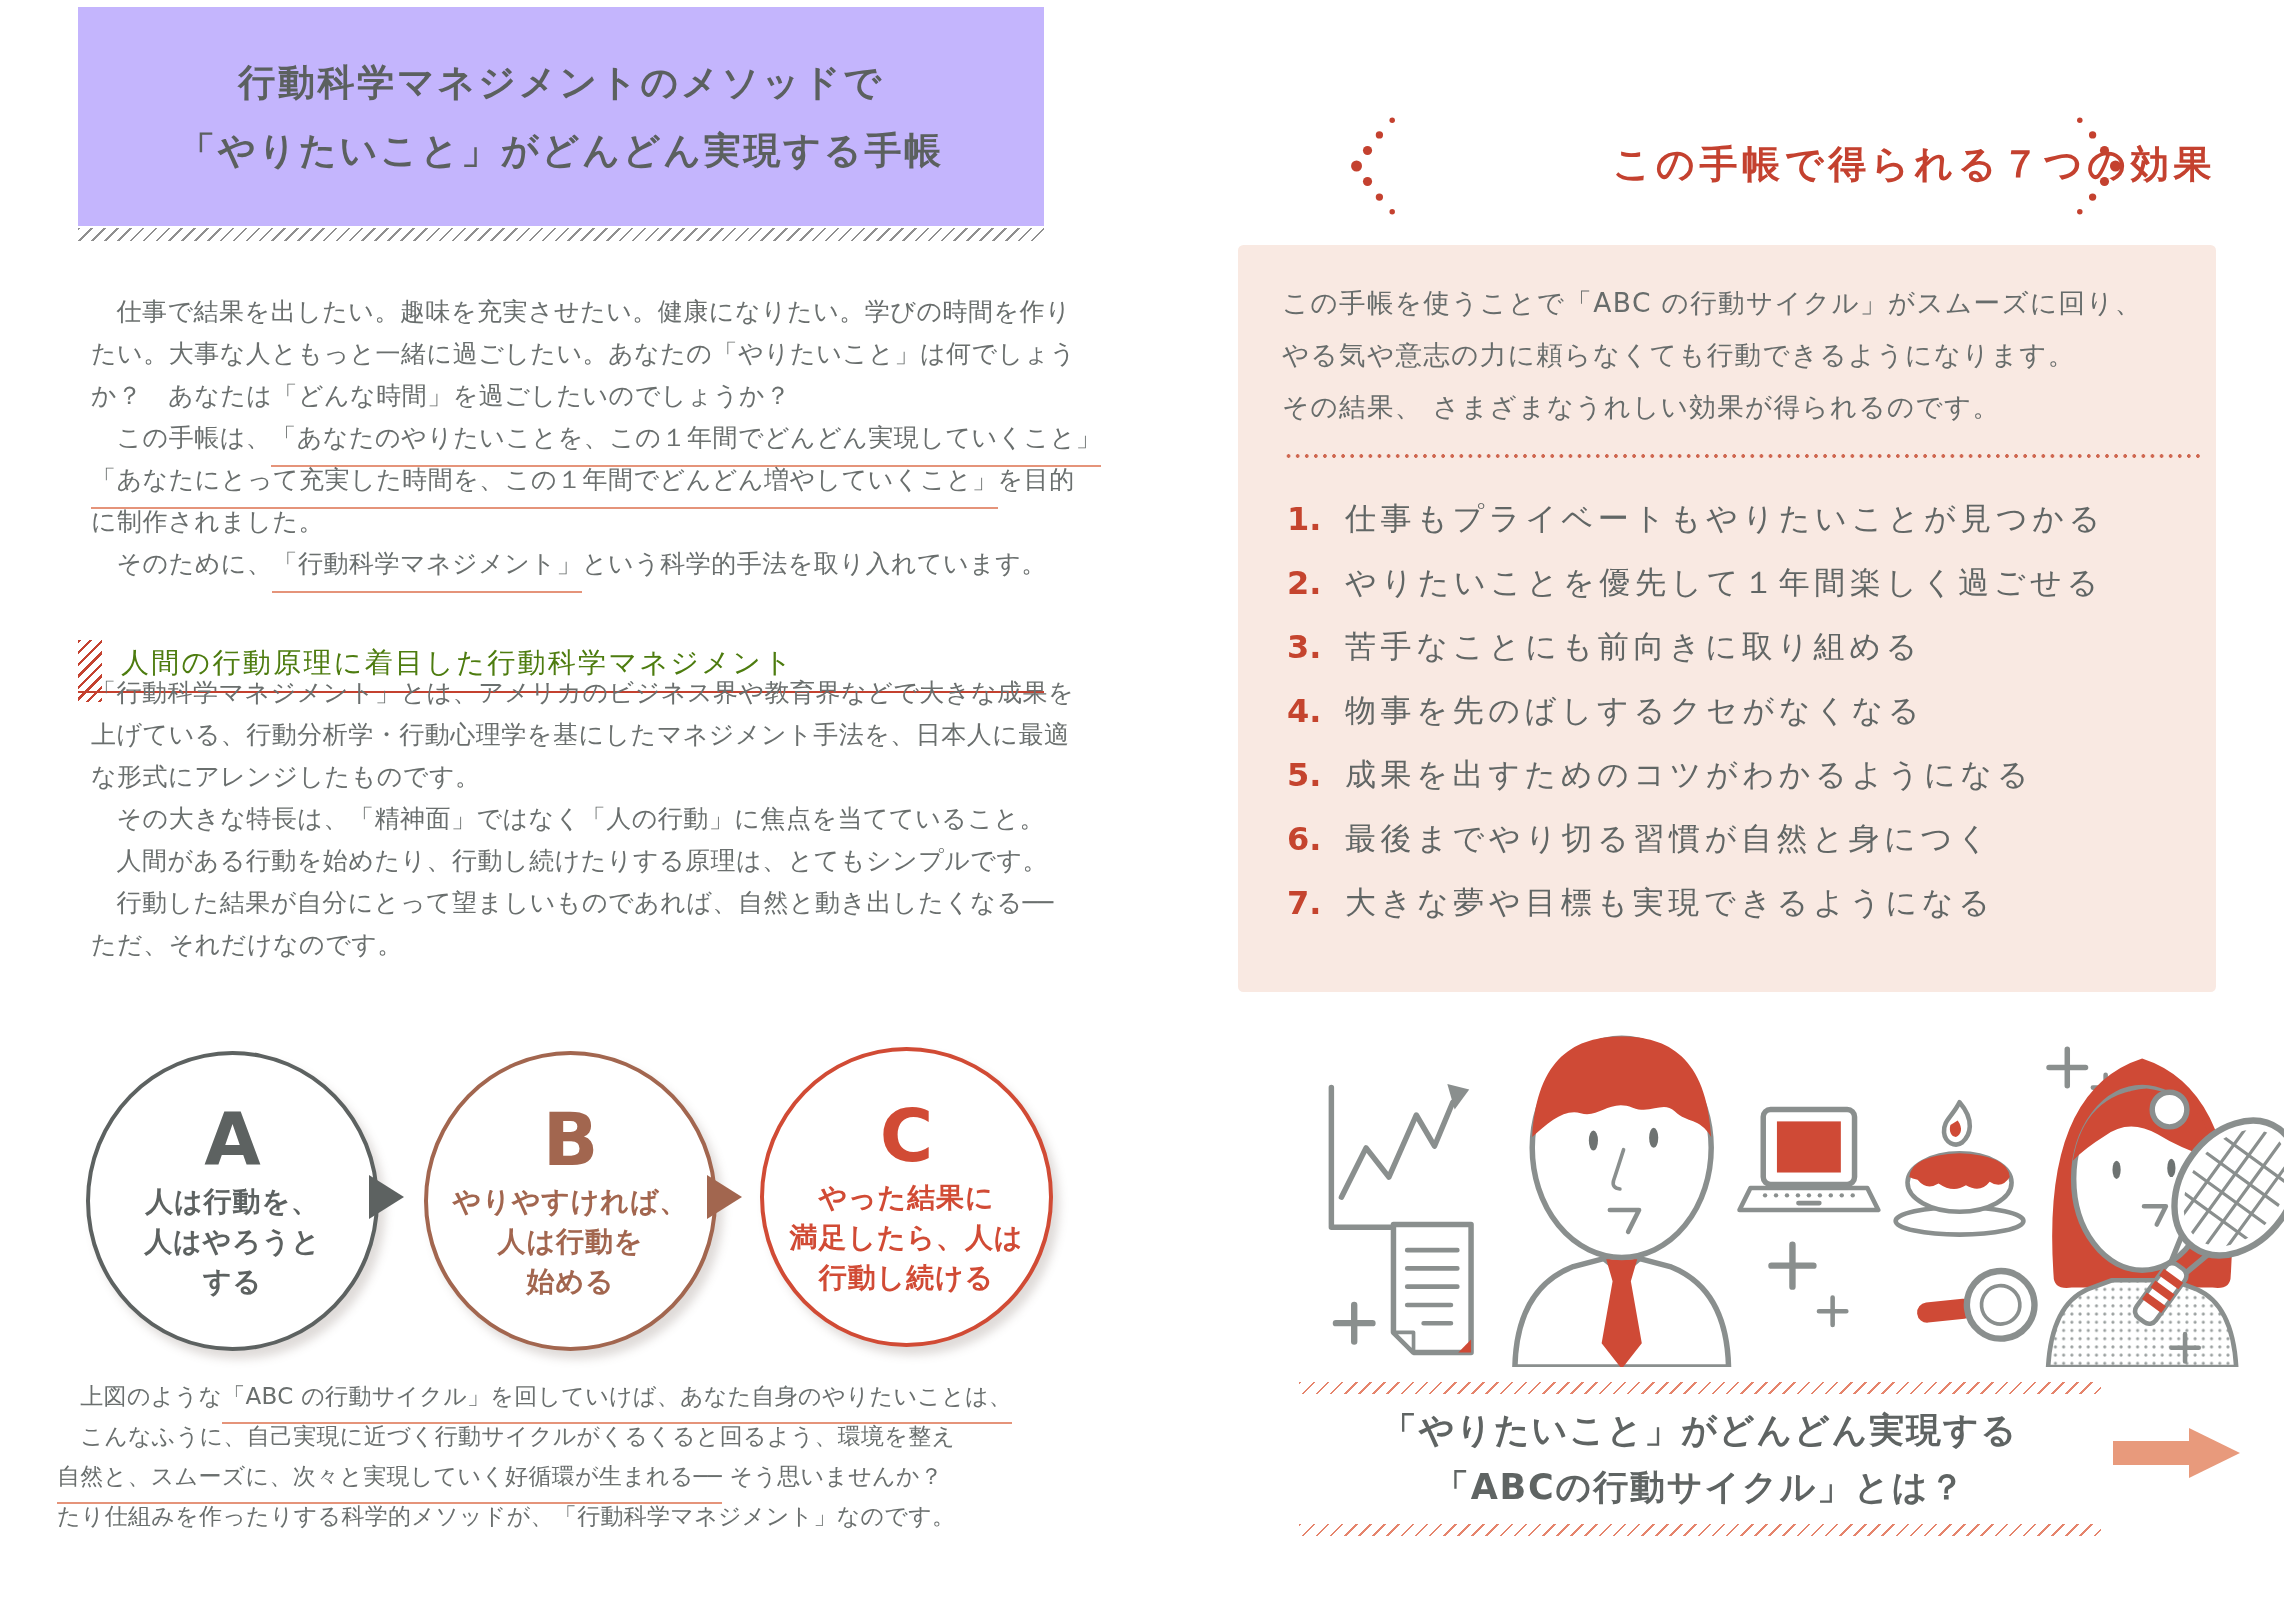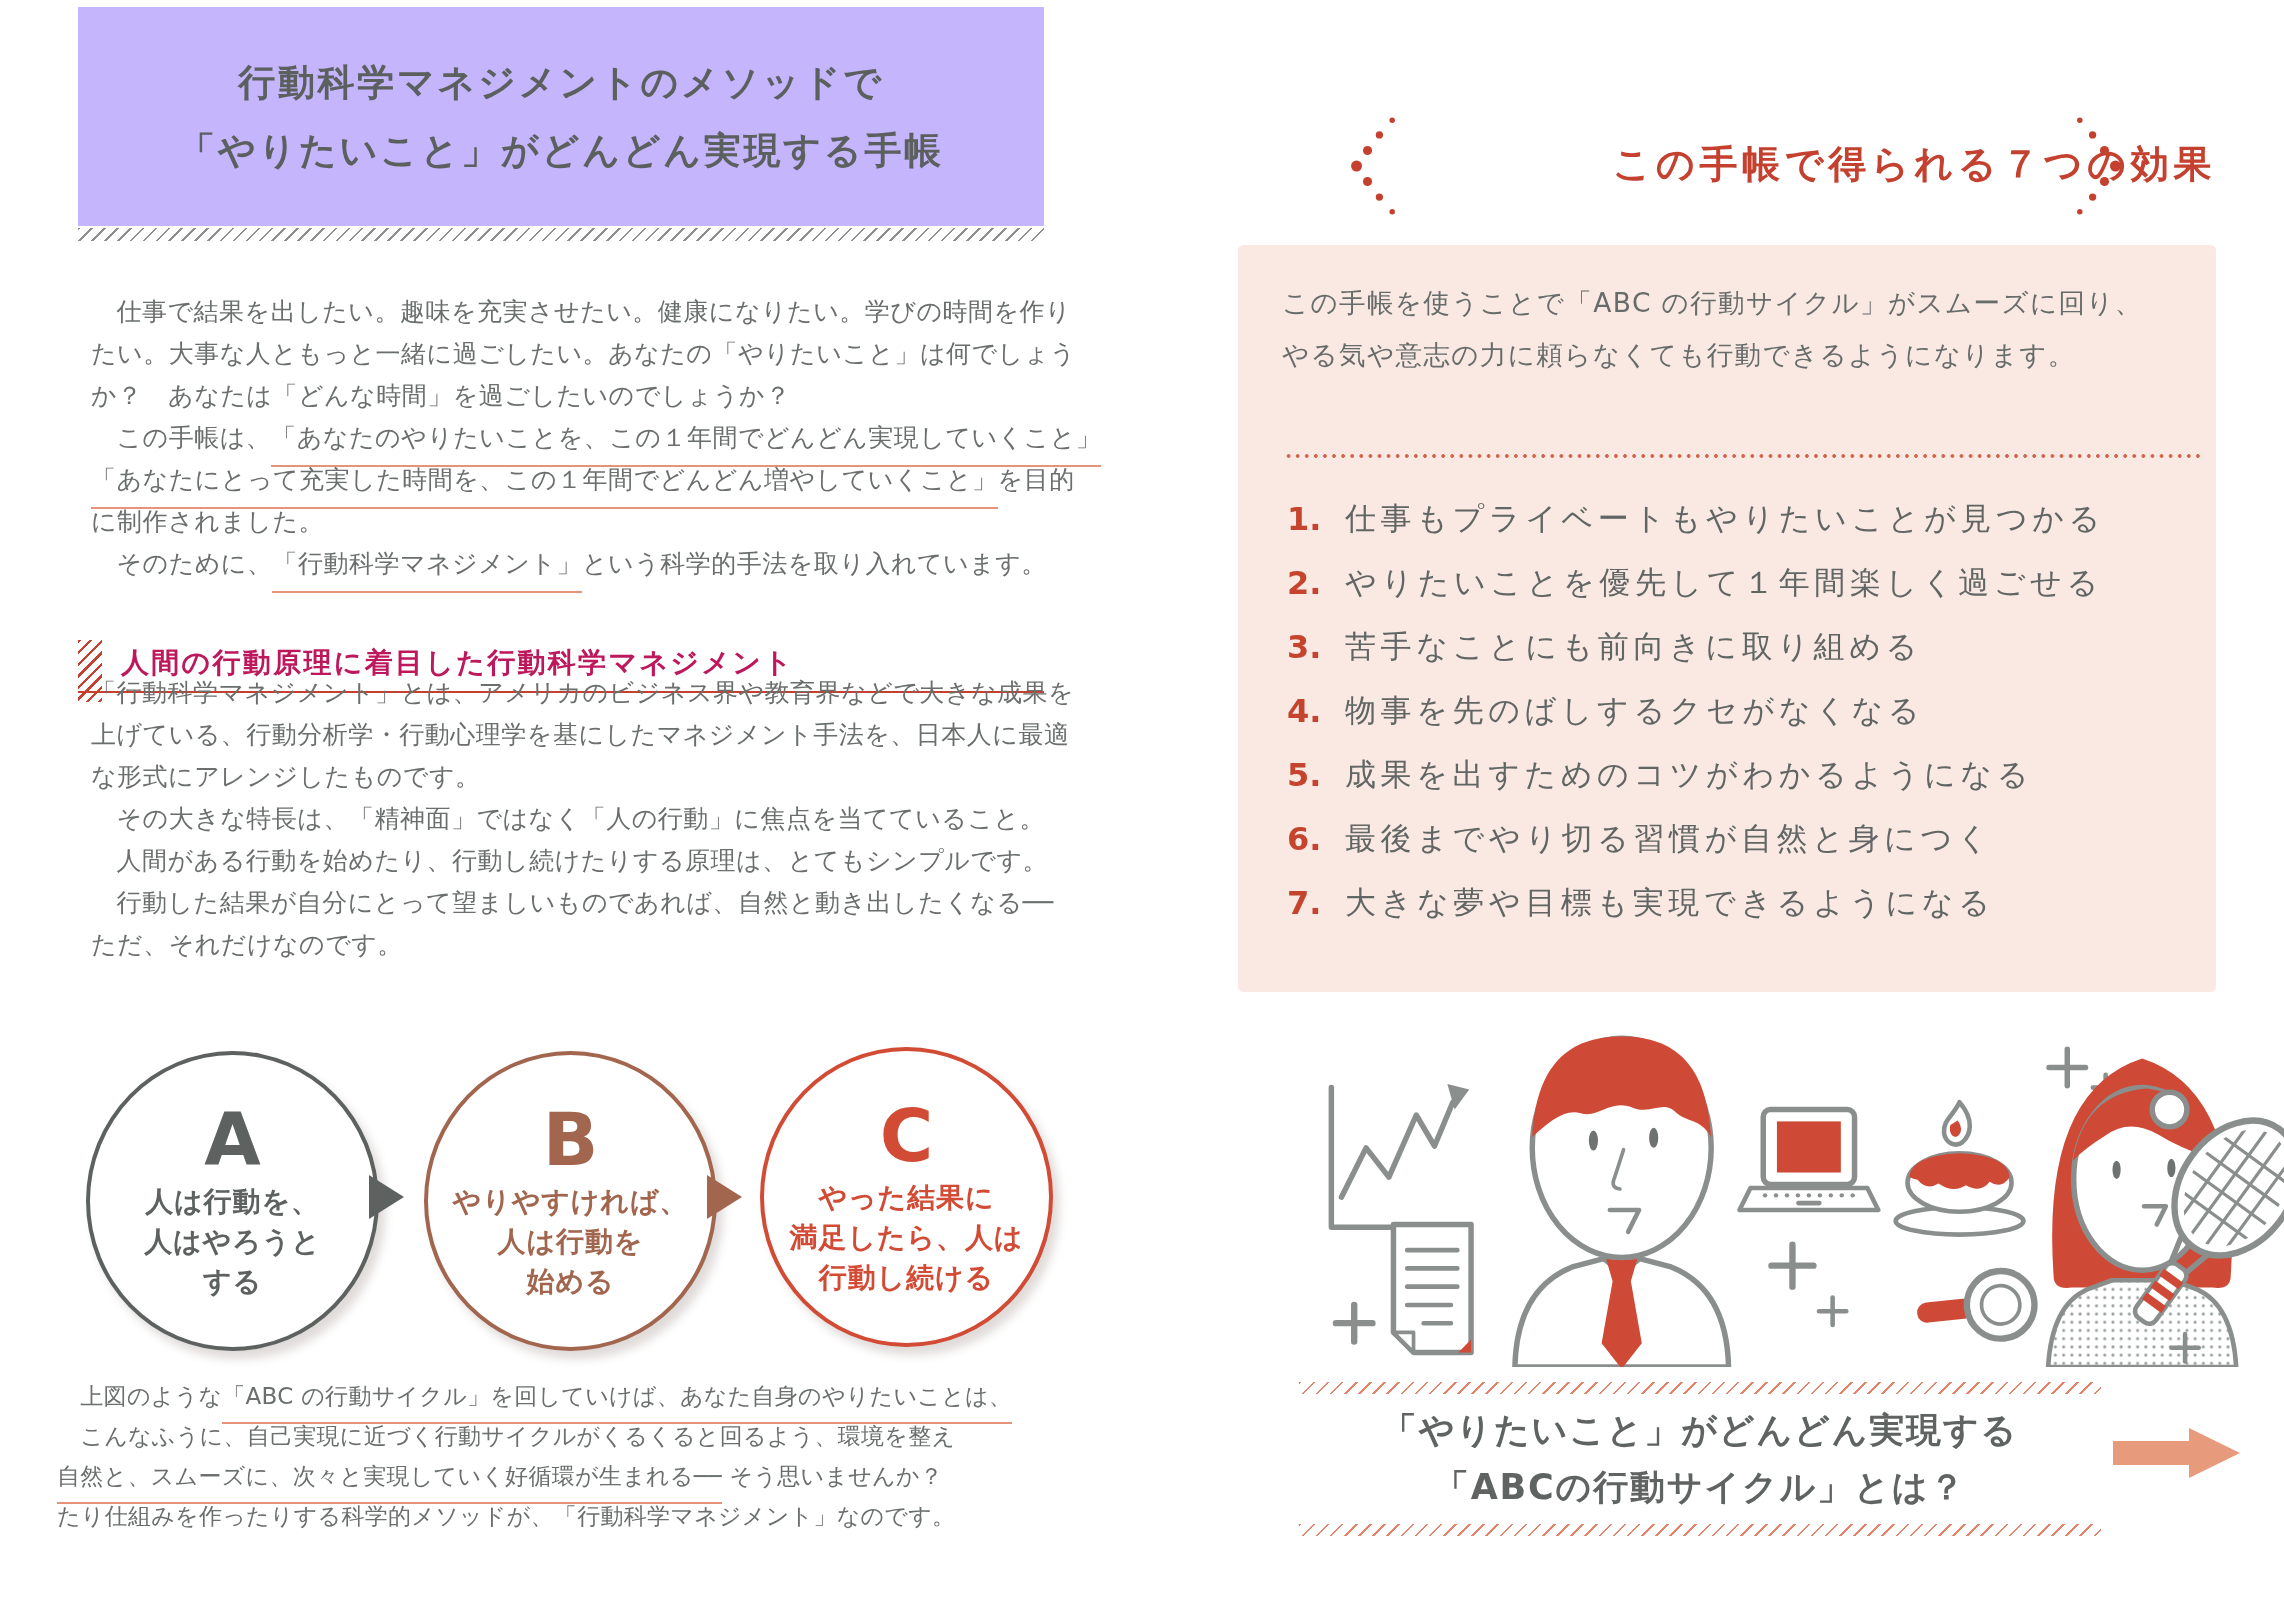--- a/index.html
+++ b/index.html
@@ -19,21 +19,21 @@
     background:repeating-linear-gradient(135deg,#8f8f8f 0 1.8px,transparent 1.8px 9.1px);
   }
   .para{position:absolute;color:#6a6f6e;font-size:25px;letter-spacing:0.5px;}
   .para .ln{line-height:42px;height:42px;white-space:nowrap;}
   .u{border-bottom:2.7px solid #e5947a;padding-bottom:13px;}
   .intro{left:91px;top:291px;}
   .sec-hatch{
     position:absolute;left:78px;top:640px;width:24px;height:62px;
     background:repeating-linear-gradient(135deg,#c4412f 0 2.3px,transparent 2.3px 8.2px);
   }
-  .sec-title{position:absolute;left:121px;top:644px;font-size:28px;font-weight:bold;color:#be185d;letter-spacing:2.3px;white-space:nowrap;}
+  .sec-title{position:absolute;left:121px;top:644px;font-size:28px;font-weight:normal;color:#4d7c0f;letter-spacing:2.3px;white-space:nowrap;}
   .sec-underline{position:absolute;left:78px;top:691px;width:966px;border-top:2.7px solid #c4412f;}
   .body2{left:91px;top:672px;}
   .outro{left:57px;top:1376px;font-size:23px;letter-spacing:0.3px;}
   .outro .ln{line-height:40px;height:40px;}
   
   .circle{
     position:absolute;width:285px;height:292px;border-radius:50%;background:#fff;
     display:flex;flex-direction:column;align-items:center;justify-content:center;text-align:center;
     box-shadow:6.4px 8.2px 9.1px rgba(110,90,80,.22);
   }
@@ -160,20 +160,21 @@
     <circle cx="41" cy="77" r="5"></circle>
       <circle cx="28" cy="94" r="4"></circle>
       <circle cx="14" cy="110" r="3"></circle>
   </g>
 </svg>
 
 <div class="r-box"></div>
 <div class="r-intro">
   <div class="rln">この手帳を使うことで「ABC の行動サイクル」がスムーズに回り、</div>
   <div class="rln">やる気や意志の力に頼らなくても行動できるようになります。</div>
+  <div class="rln">その結果、 さまざまなうれしい効果が得られるのです。</div>
 </div>
 <div class="r-dotted"></div>
 
 <div class="effects">
   <div class="effect">
       <span class="num">1.</span>
       <span class="txt">仕事もプライベートもやりたいことが見つかる</span>
     </div>
   <div class="effect">
       <span class="num">2.</span>

